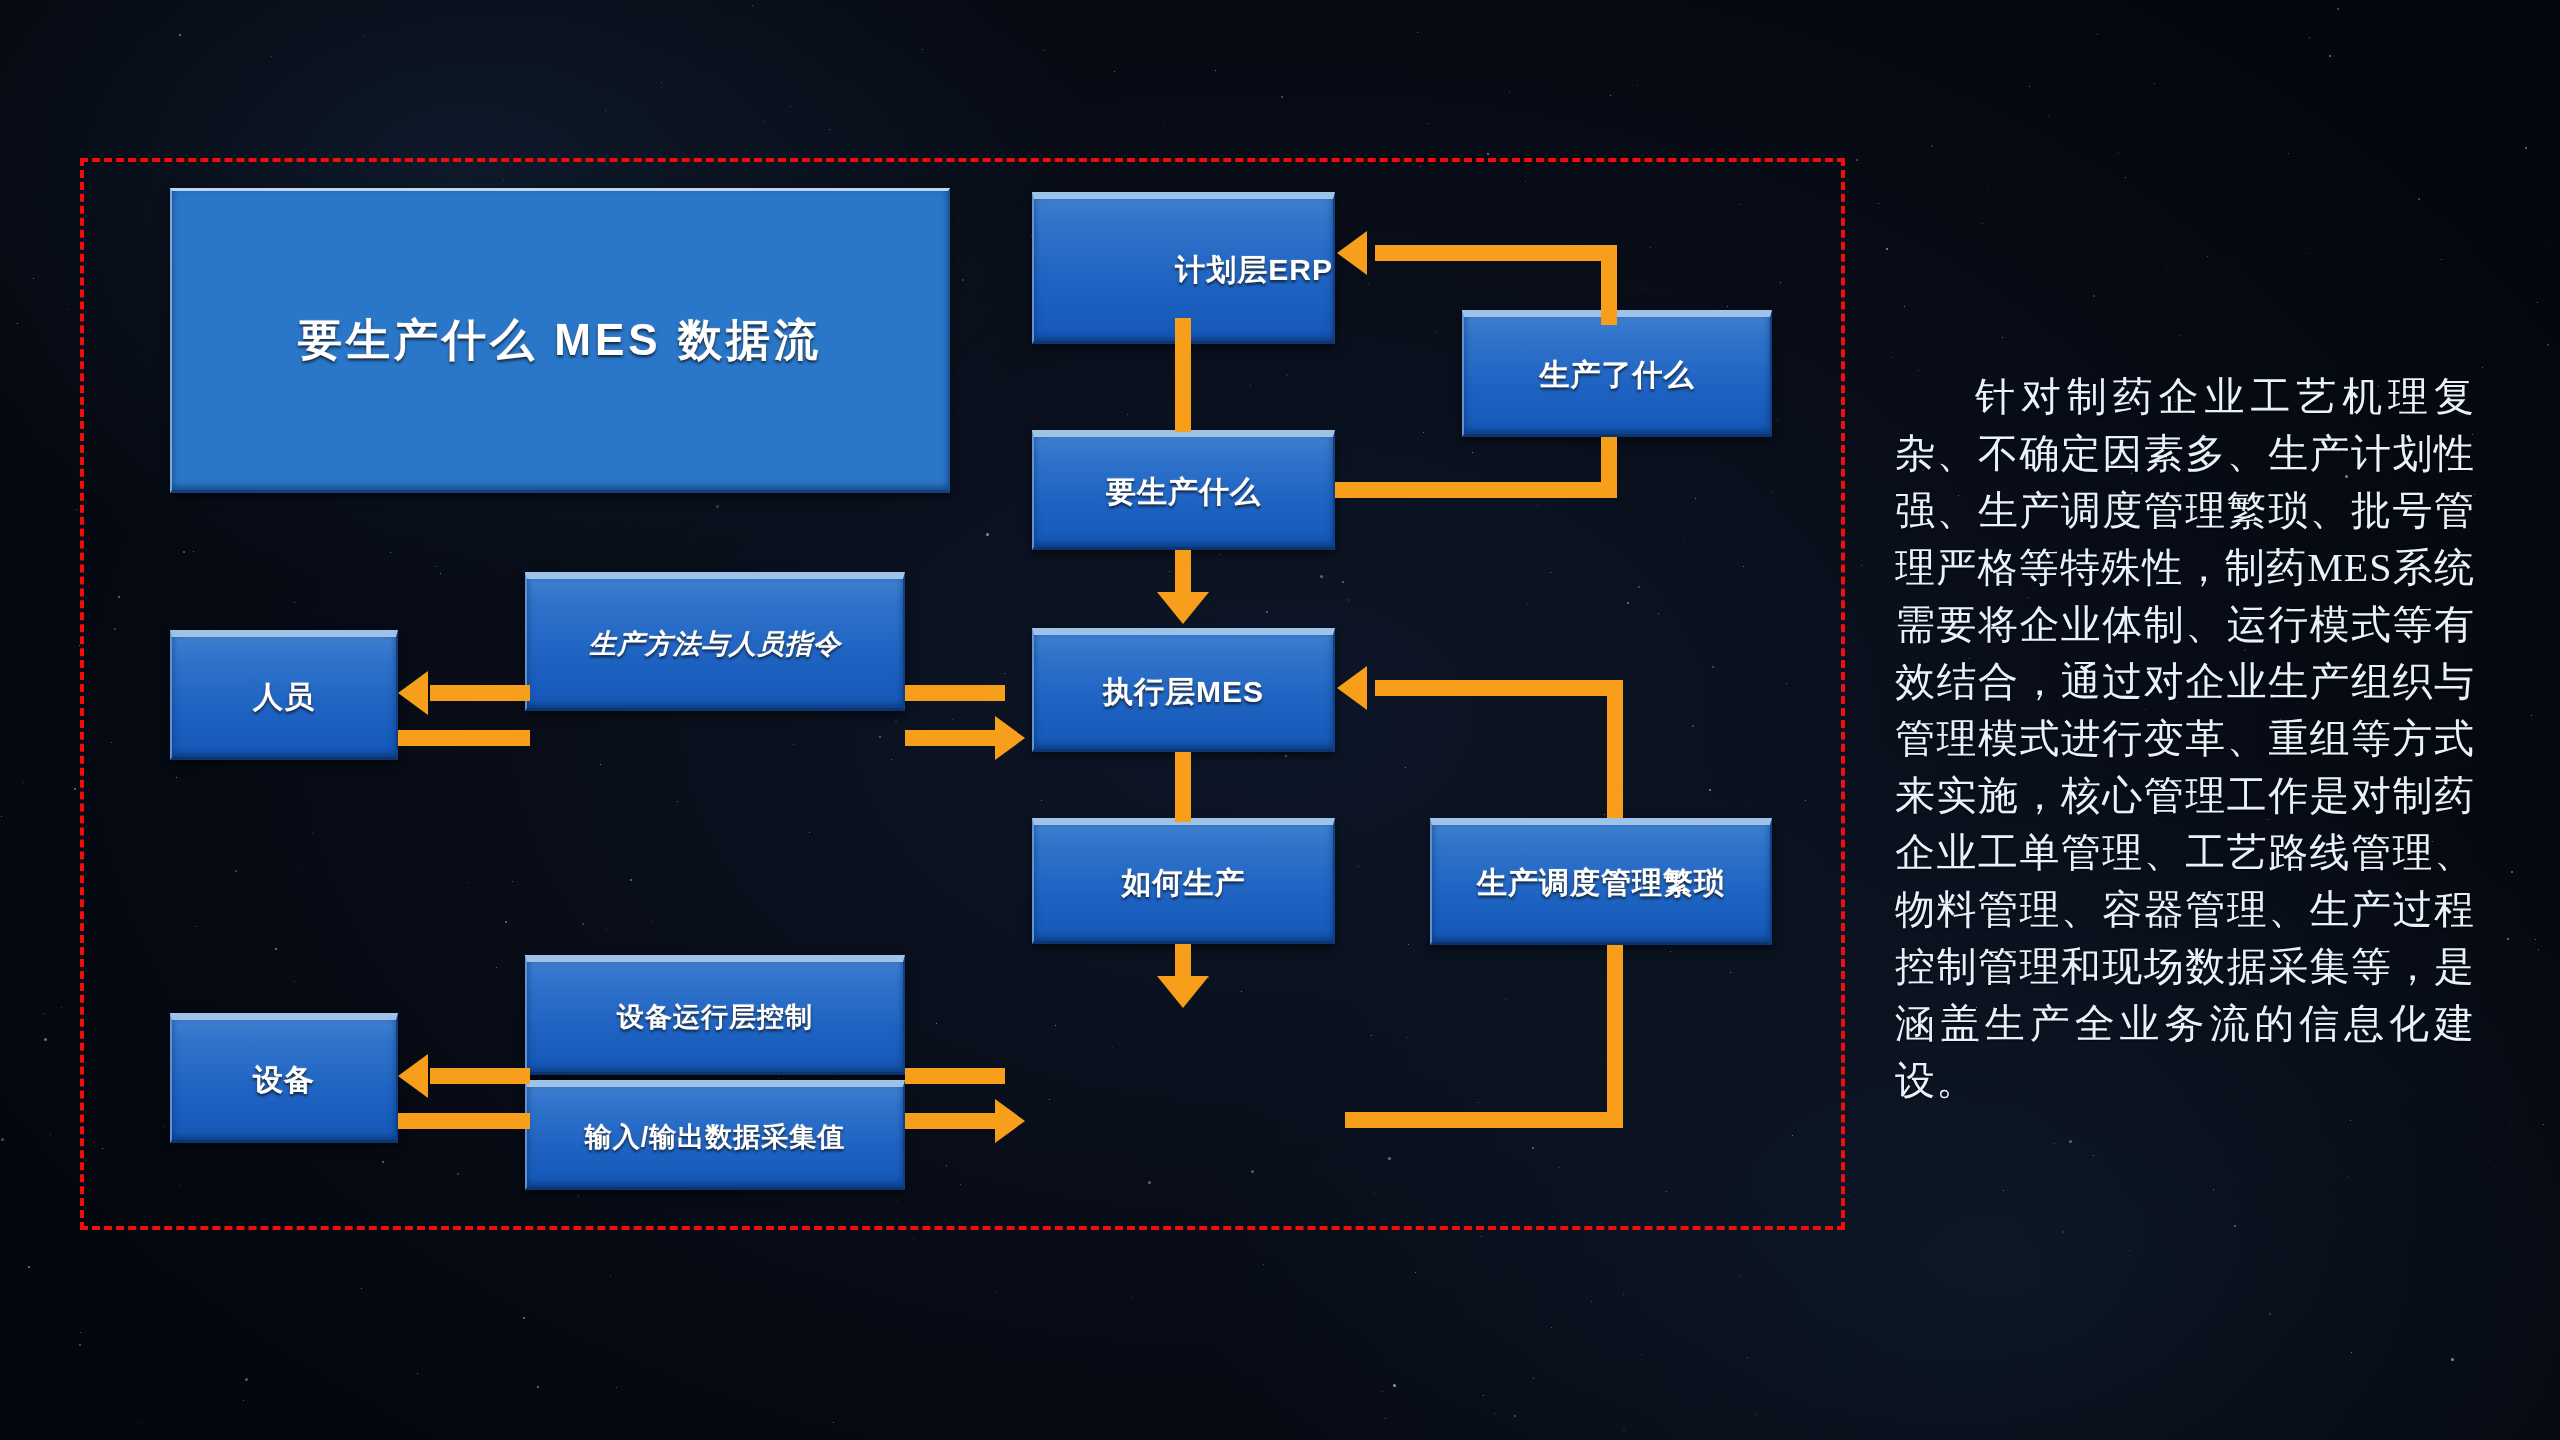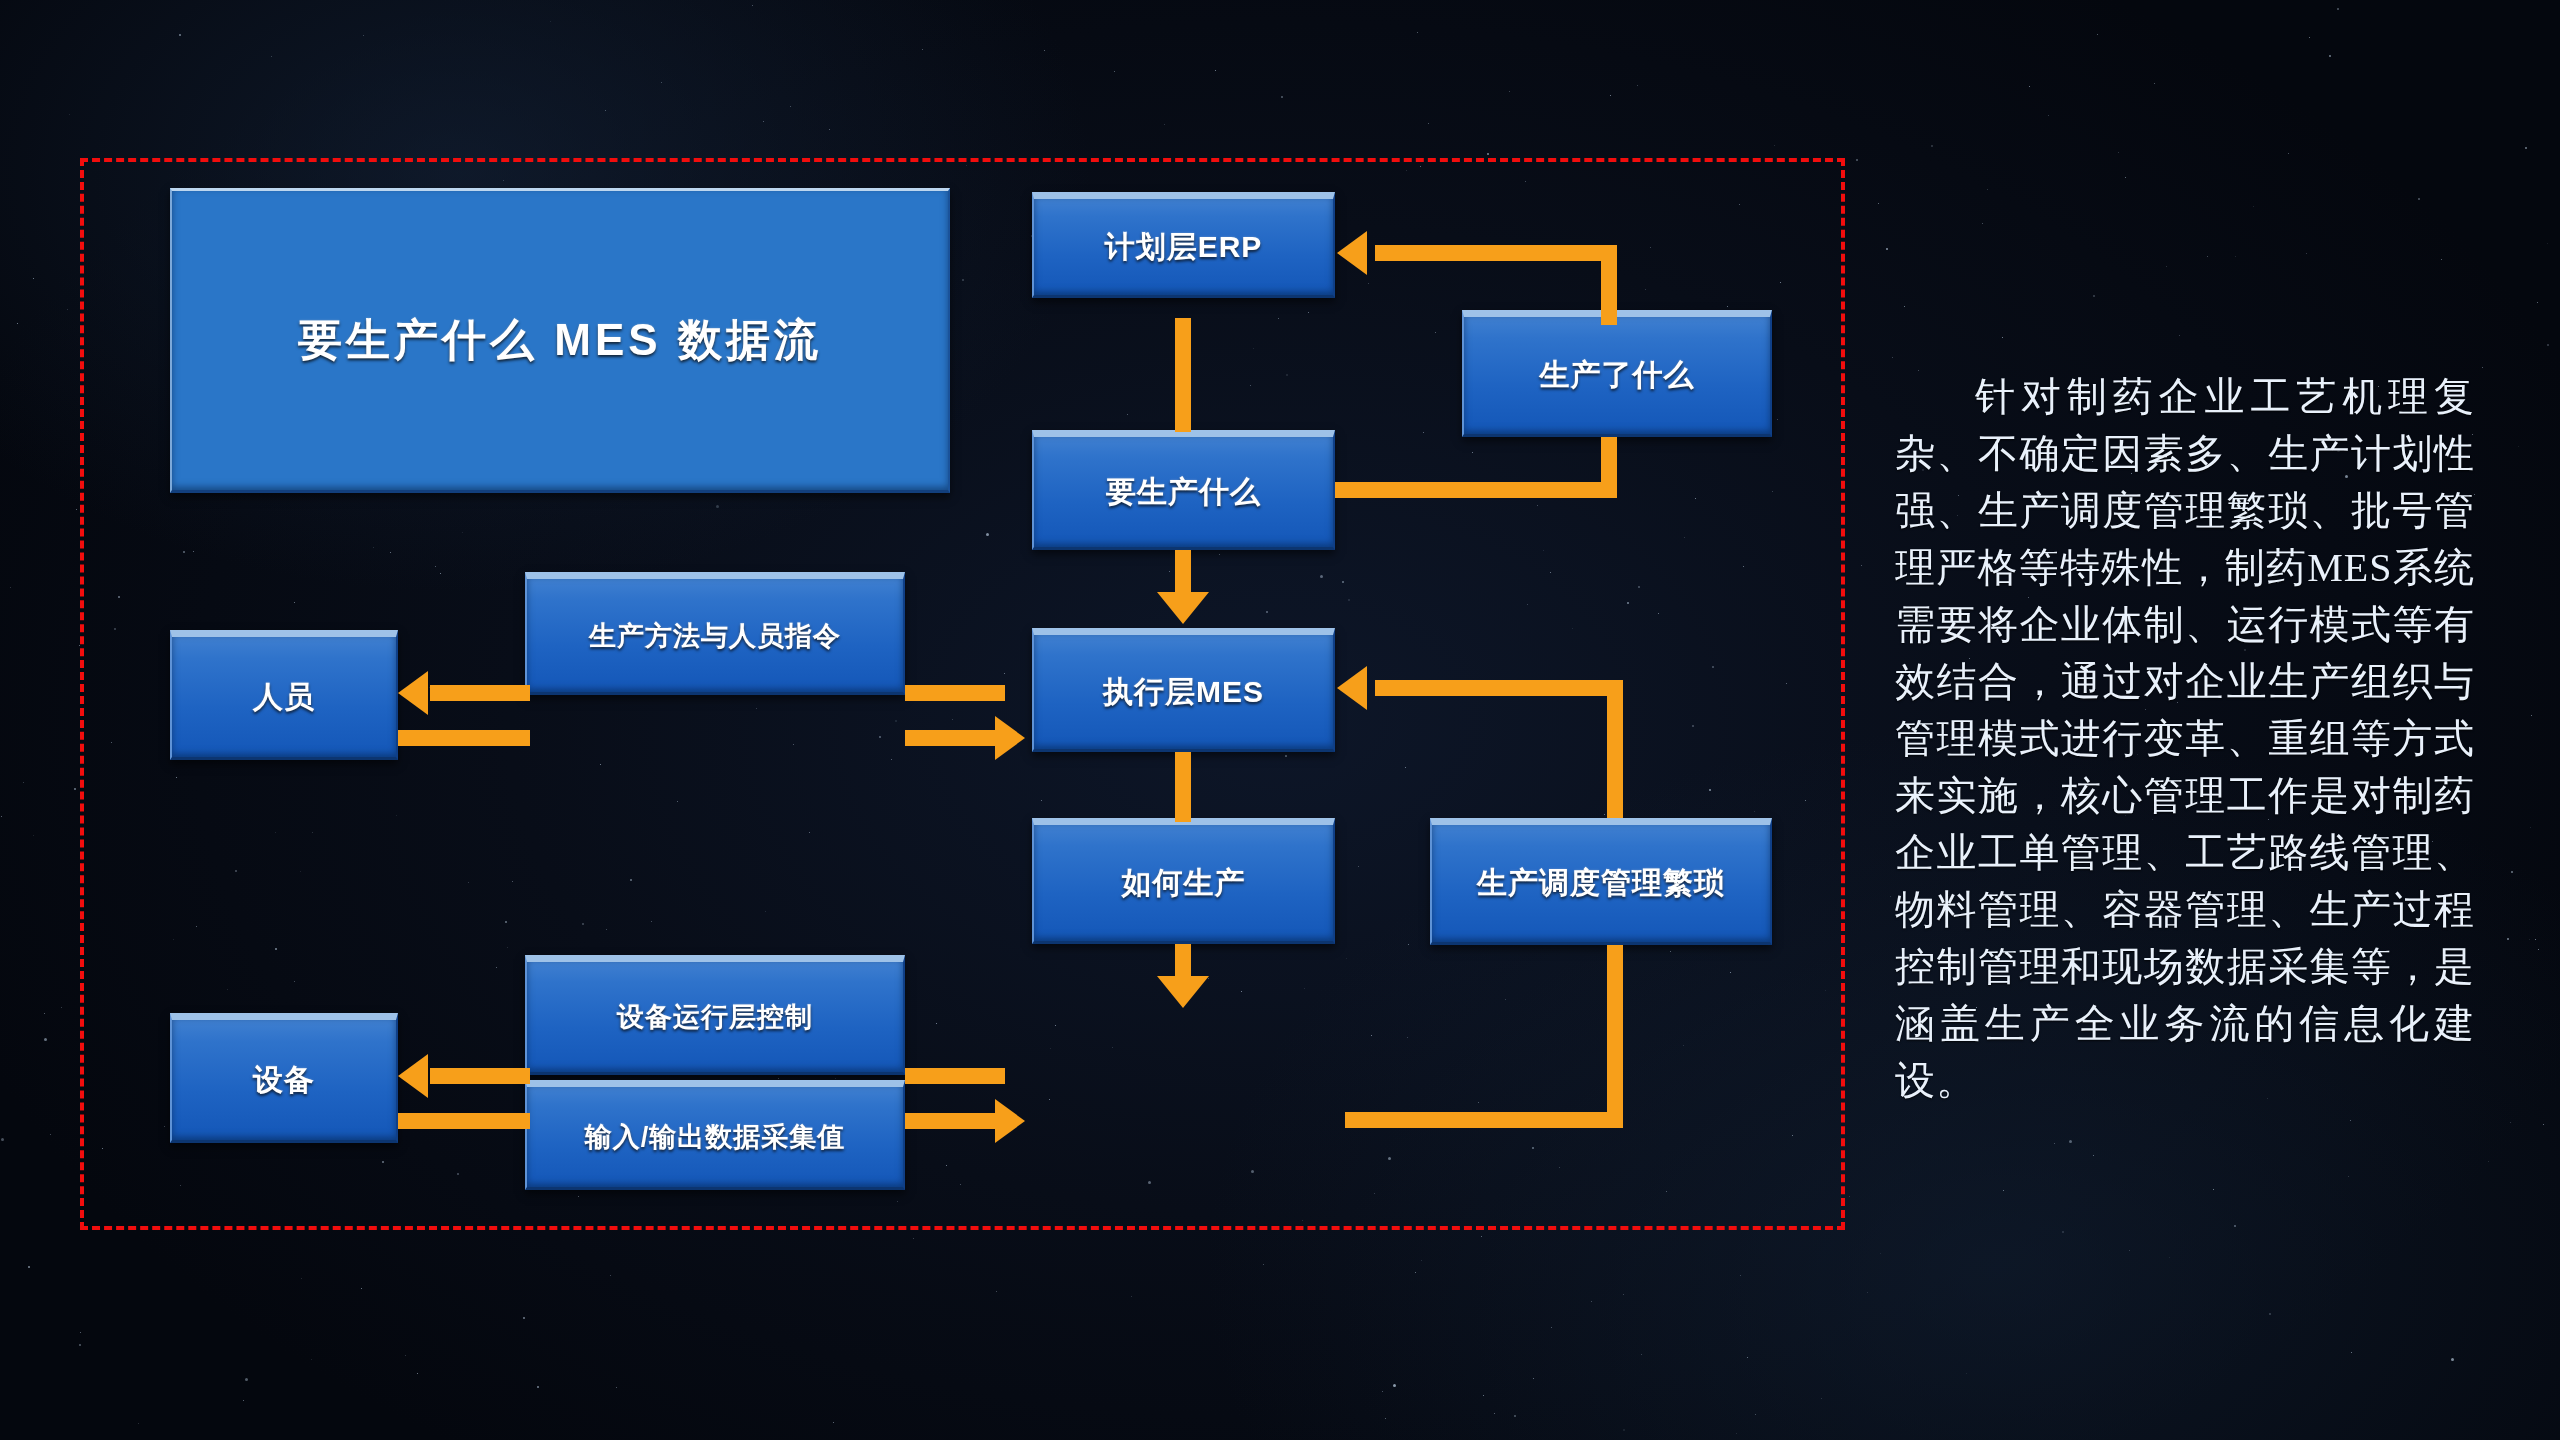--- a/index.html
+++ b/index.html
@@ -39,37 +39,37 @@
   }
   .box.flat{
     background:#2a76c8;border-top:3px solid #bcd6ef;border-left:2px solid #7da9d9;
     border-right:2px solid #1a539b;border-bottom:3px solid #123f7d;
   }
 
   
   #title-box{left:170px;top:188px;width:780px;height:305px;font-size:44px;letter-spacing:4px;}
 
   
-  #box-erp{left:1032px;top:192px;width:303px;height:106px;}
+  #box-erp{left:1032px;top:192px;width:303px;height:152px;justify-content:flex-end;}
   #box-what-to-produce{left:1032px;top:430px;width:303px;height:120px;}
   #box-mes{left:1032px;top:628px;width:303px;height:124px;}
   #box-how-produce{left:1032px;top:818px;width:303px;height:126px;}
   #box-control{left:1032px;top:1013px;width:313px;height:130px;}
 
   
   #box-produced-what{left:1462px;top:310px;width:310px;height:127px;}
   #box-op-status{left:1430px;top:818px;width:342px;height:127px;}
 
   
   #box-people{left:170px;top:630px;width:228px;height:130px;}
   #box-equipment{left:170px;top:1013px;width:228px;height:130px;}
 
   
   .lbl{position:absolute;box-sizing:border-box;font-size:27px;letter-spacing:1px;}
-  #lbl-method{left:525px;top:572px;width:380px;height:123px;}
+  #lbl-method{left:525px;top:572px;width:380px;height:139px;font-style:italic;}
   #lbl-feedback{left:525px;top:700px;width:380px;height:110px;}
   #lbl-dev-ctrl{left:525px;top:955px;width:380px;height:120px;}
   #lbl-io{left:525px;top:1080px;width:380px;height:110px;}
 
   
   .wire{position:absolute;background:#f79f1a;}
   .arrow{position:absolute;width:0;height:0;}
   .arrow.left{border-top:22px solid transparent;border-bottom:22px solid transparent;border-right:30px solid #f79f1a;}
   .arrow.right{border-top:22px solid transparent;border-bottom:22px solid transparent;border-left:30px solid #f79f1a;}
   .arrow.down{border-left:26px solid transparent;border-right:26px solid transparent;border-top:32px solid #f79f1a;}

